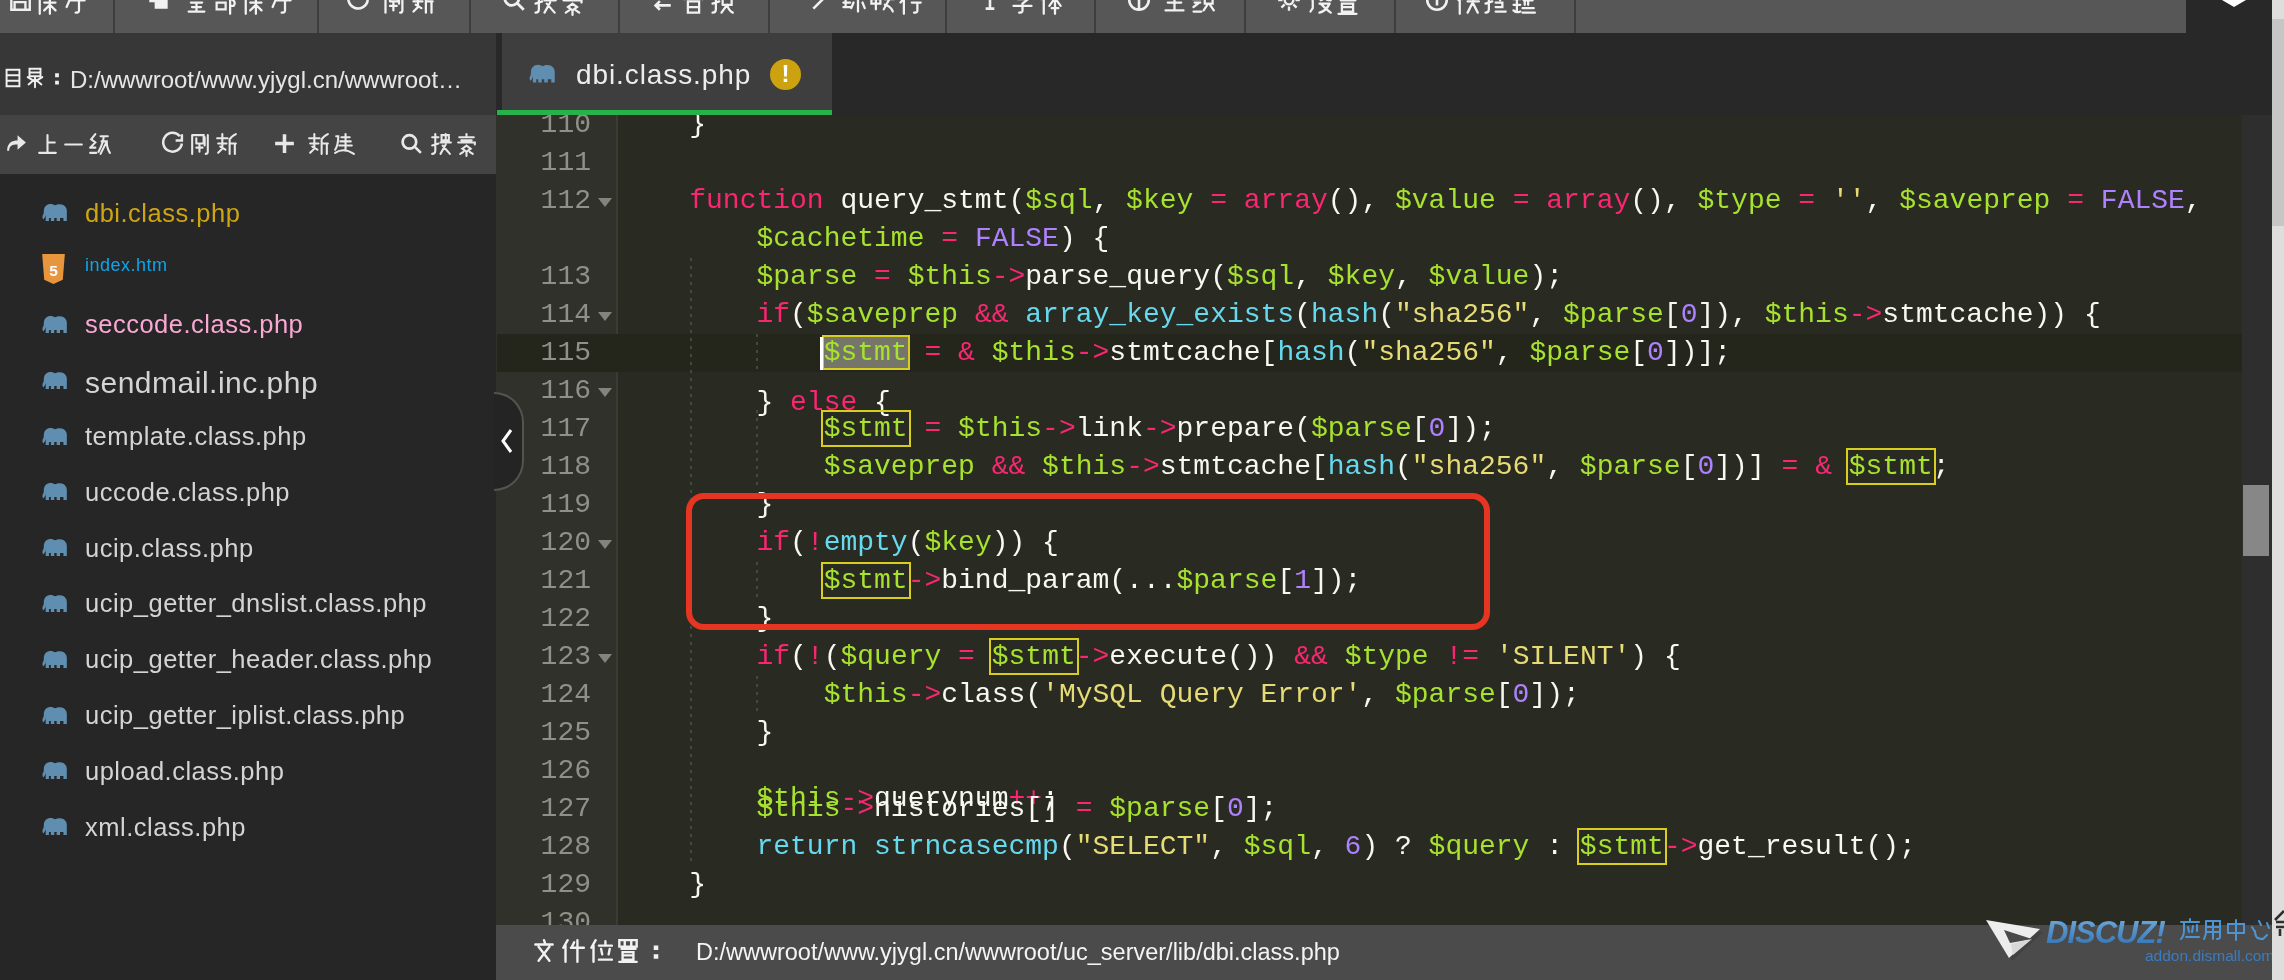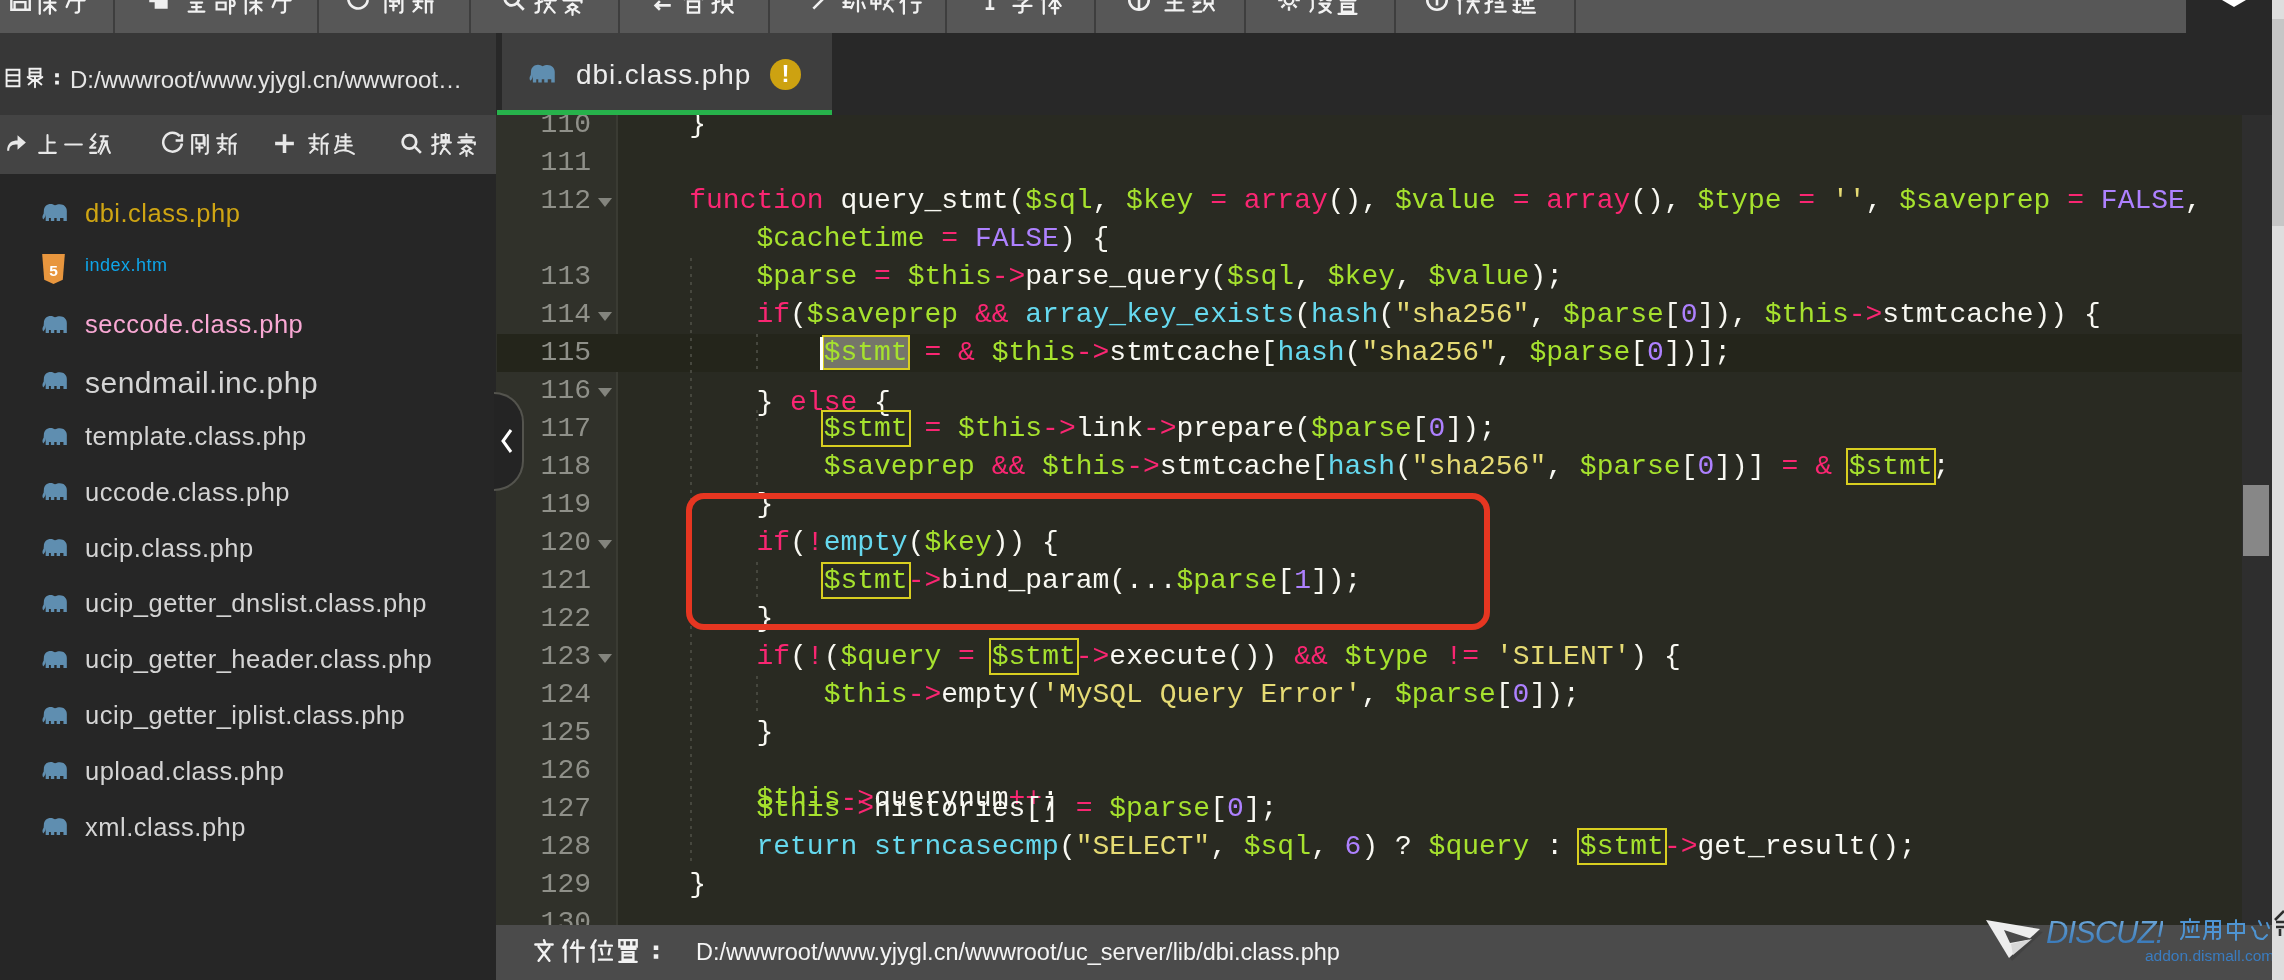--- a/index.html
+++ b/index.html
@@ -42,21 +42,21 @@
 <div class="row mono" style="top:486px"><span class="w">        }</span></div>
 <div class="ln" style="top:524px">120</div>
 <div class="row mono" style="top:524px"><span class="w">        </span><span class="k">if</span><span class="w">(</span><span class="k">!</span><span class="c">empty</span><span class="w">(</span><span class="v">$key</span><span class="w">)) {</span></div>
 <div class="ln" style="top:562px">121</div>
 <div class="row mono" style="top:562px"><span class="w">            </span><span class="v ybox">$stmt</span><span class="k">-&gt;</span><span class="w">bind_param(...</span><span class="v">$parse</span><span class="w">[</span><span class="p">1</span><span class="w">]);</span></div>
 <div class="ln" style="top:600px">122</div>
 <div class="row mono" style="top:600px"><span class="w">        }</span></div>
 <div class="ln" style="top:638px">123</div>
 <div class="row mono" style="top:638px"><span class="w">        </span><span class="k">if</span><span class="w">(</span><span class="k">!</span><span class="w">(</span><span class="v">$query</span><span class="w"> </span><span class="k">=</span><span class="w"> </span><span class="v ybox">$stmt</span><span class="k">-&gt;</span><span class="w">execute()) </span><span class="k">&amp;&amp;</span><span class="w"> </span><span class="v">$type</span><span class="w"> </span><span class="k">!=</span><span class="w"> </span><span class="s">'SILENT'</span><span class="w">) {</span></div>
 <div class="ln" style="top:676px">124</div>
-<div class="row mono" style="top:676px"><span class="w">            </span><span class="v">$this</span><span class="k">-&gt;</span><span class="w">empty(</span><span class="s">'MySQL Query Error'</span><span class="w">, </span><span class="v">$parse</span><span class="w">[</span><span class="p">0</span><span class="w">]);</span></div>
+<div class="row mono" style="top:676px"><span class="w">            </span><span class="v">$this</span><span class="k">-&gt;</span><span class="w">class(</span><span class="s">'MySQL Query Error'</span><span class="w">, </span><span class="v">$parse</span><span class="w">[</span><span class="p">0</span><span class="w">]);</span></div>
 <div class="ln" style="top:714px">125</div>
 <div class="row mono" style="top:714px"><span class="w">        }</span></div>
 <div class="ln" style="top:752px">126</div>
 <div class="row mono" style="top:780px"><span class="w">        </span><span class="v">$this</span><span class="k">-&gt;</span><span class="w">querynum</span><span class="k">++</span><span class="w">;</span></div>
 <div class="ln" style="top:790px">127</div>
 <div class="row mono" style="top:790px"><span class="w">        </span><span class="v">$this</span><span class="k">-&gt;</span><span class="w">histories[] </span><span class="k">=</span><span class="w"> </span><span class="v">$parse</span><span class="w">[</span><span class="p">0</span><span class="w">];</span></div>
 <div class="ln" style="top:828px">128</div>
 <div class="row mono" style="top:828px"><span class="w">        </span><span class="c">return</span><span class="w"> </span><span class="c">strncasecmp</span><span class="w">(</span><span class="s">"SELECT"</span><span class="w">, </span><span class="v">$sql</span><span class="w">, </span><span class="p">6</span><span class="w">) ? </span><span class="v">$query</span><span class="w"> : </span><span class="v ybox">$stmt</span><span class="k">-&gt;</span><span class="w">get_result();</span></div>
 <div class="ln" style="top:866px">129</div>
 <div class="row mono" style="top:866px"><span class="w">    }</span></div>
@@ -293,21 +293,21 @@
     </svg><svg style="vertical-align:top;margin-right:2px;margin-top:0px" width="26" height="26" viewBox="0 0 24 24">
       <path d="M11 8 h2 v2 h-2 Z M11 16 h2 v2 h-2 Z" stroke="#f2f2f2" stroke-width="2.20" fill="none" stroke-linecap="round"></path>
     </svg></div>
 <div class="abs" style="left:696px;top:939px;font-size:23.5px;color:#f4f4f4">D:/wwwroot/www.yjygl.cn/wwwroot/uc_server/lib/dbi.class.php</div>
 <svg class="abs" style="left:1982px;top:914px" width="62" height="50" viewBox="0 0 62 50">
     <path d="M7 9 L61 18 L30 47 Z" fill="#3c3c3c" opacity="0.55"></path>
     <path d="M4 6 L58 15 L27 44 Z" fill="#ededed"></path>
     <path d="M22 16 L50 25 L28 29 Z" fill="#4a4a4a"></path>
     <path d="M29 30 L50 25 L31 41 Z" fill="#d8d8d8"></path>
   </svg>
-<div class="abs" style="left:2046px;top:915px;font-size:31px;font-weight:normal;font-style:italic;letter-spacing:-1px;background:linear-gradient(#74aede,#2a6cb0);-webkit-background-clip:text;background-clip:text;color:transparent">DISCUZ!</div>
+<div class="abs" style="left:2046px;top:915px;font-size:31px;font-weight:bold;font-style:italic;letter-spacing:-1px;background:linear-gradient(#74aede,#2a6cb0);-webkit-background-clip:text;background-clip:text;color:transparent">DISCUZ!</div>
 <div class="abs" style="left:2178px;top:918px"><svg style="vertical-align:top;margin-right:-1px;margin-top:0px" width="24" height="24" viewBox="0 0 24 24">
       <path d="M12 1 V4 M3 4 H21 M6 4 V12 C6 16 5 19 3 21 M10 9 L11 14 M15 8 L14 14 M19 7 V13 M8 19 H21" stroke="#4e94d2" stroke-width="2.00" fill="none" stroke-linecap="round"></path>
     </svg><svg style="vertical-align:top;margin-right:-1px;margin-top:0px" width="24" height="24" viewBox="0 0 24 24">
       <path d="M5 3 H19 V19 C19 21 18 21 16 21 M5 3 V14 C5 17 4 19 3 21 M5 9 H19 M5 14 H19 M12 3 V21" stroke="#4e94d2" stroke-width="2.00" fill="none" stroke-linecap="round"></path>
     </svg><svg style="vertical-align:top;margin-right:-1px;margin-top:0px" width="24" height="24" viewBox="0 0 24 24">
       <path d="M4 6 H20 V15 H4 Z M12 2 V22" stroke="#4e94d2" stroke-width="2.00" fill="none" stroke-linecap="round"></path>
     </svg><svg style="vertical-align:top;margin-right:-1px;margin-top:0px" width="24" height="24" viewBox="0 0 24 24">
       <path d="M5 9 L8 14 M12 3 L14 7 M20 5 L22 10 M8 13 C8 19 10 21 16 21 L20 17" stroke="#4e94d2" stroke-width="2.00" fill="none" stroke-linecap="round"></path>
     </svg></div>
 <div class="abs" style="left:2145px;top:947px;font-size:15.5px;color:#3a7cc0">addon.dismall.com</div>

